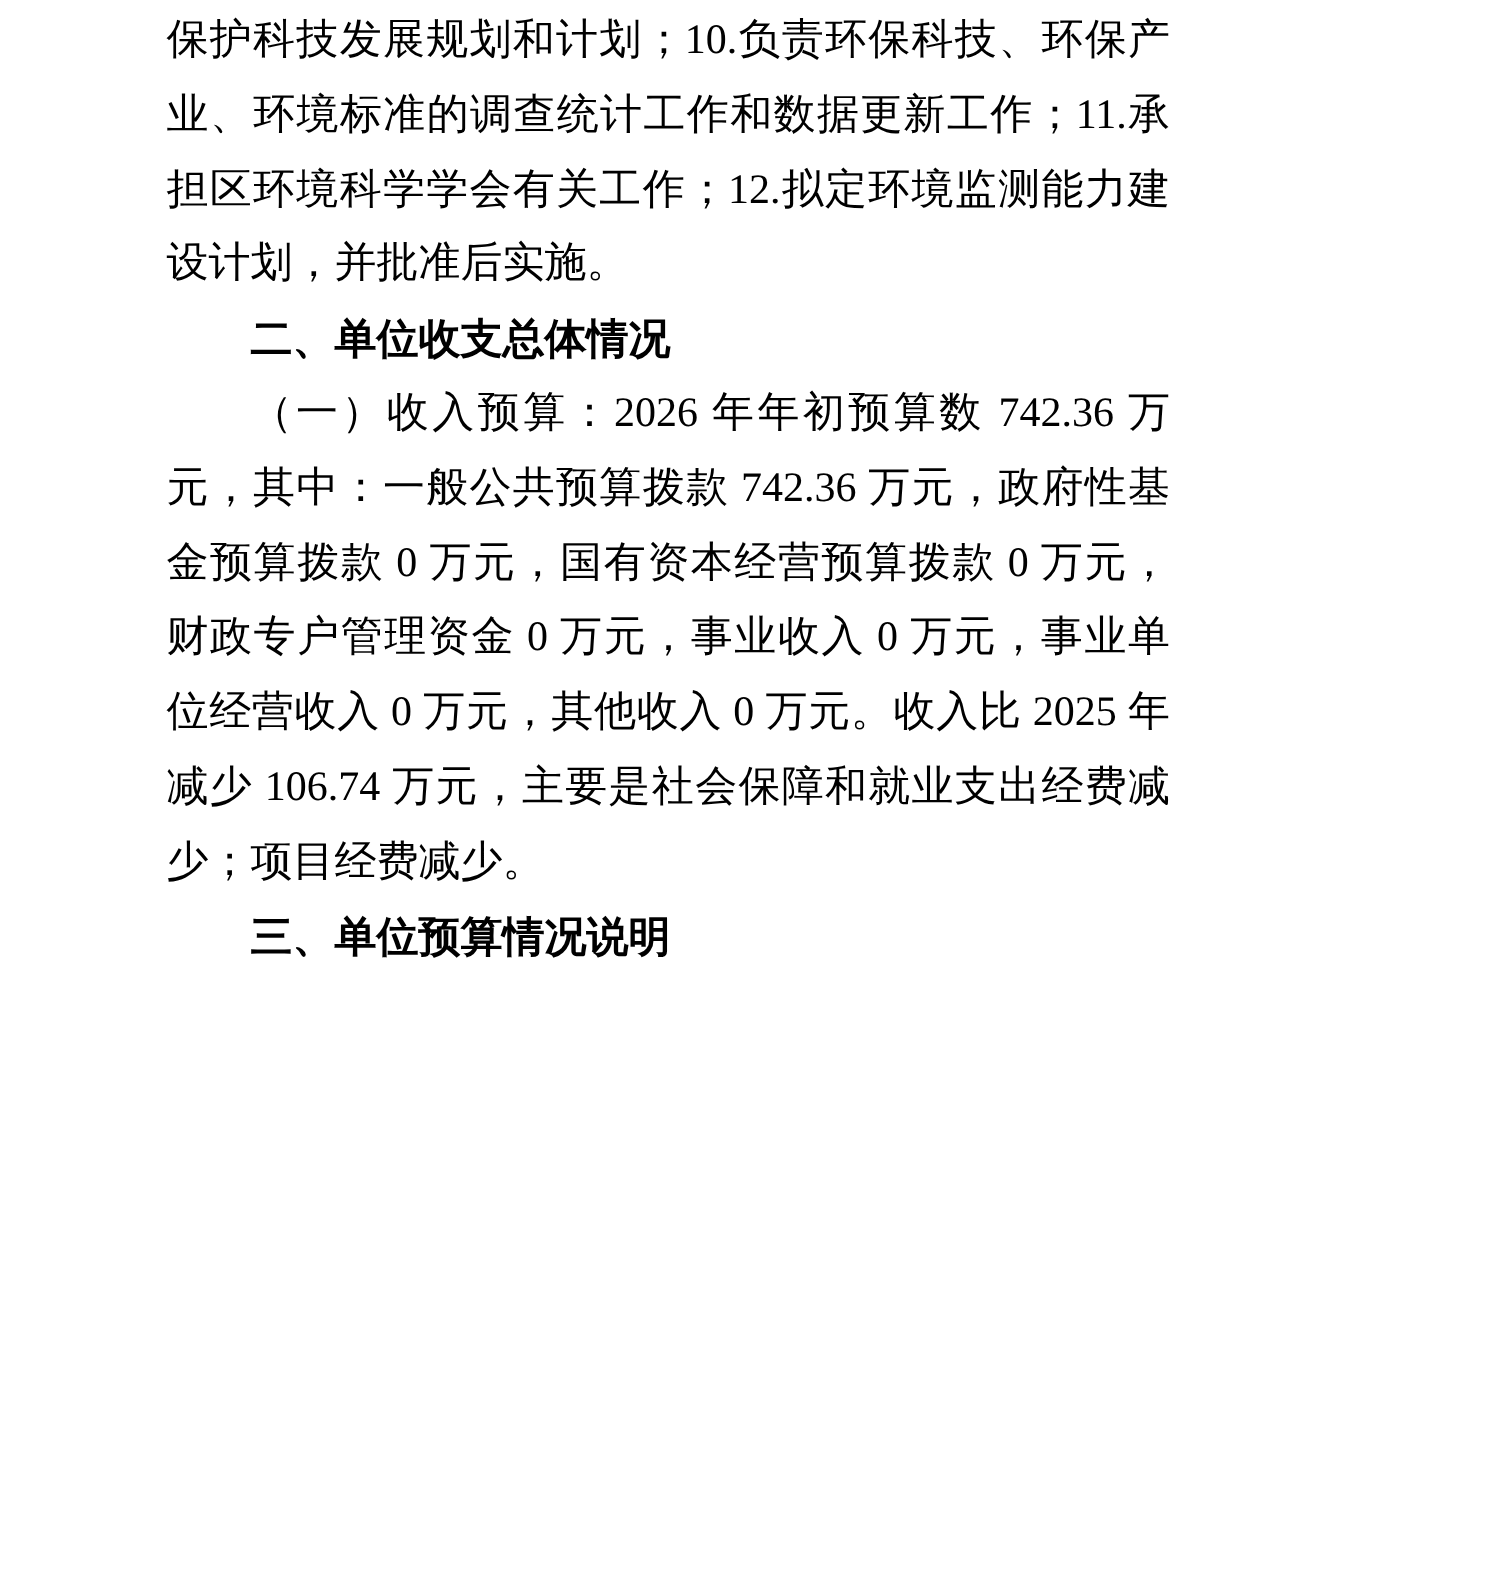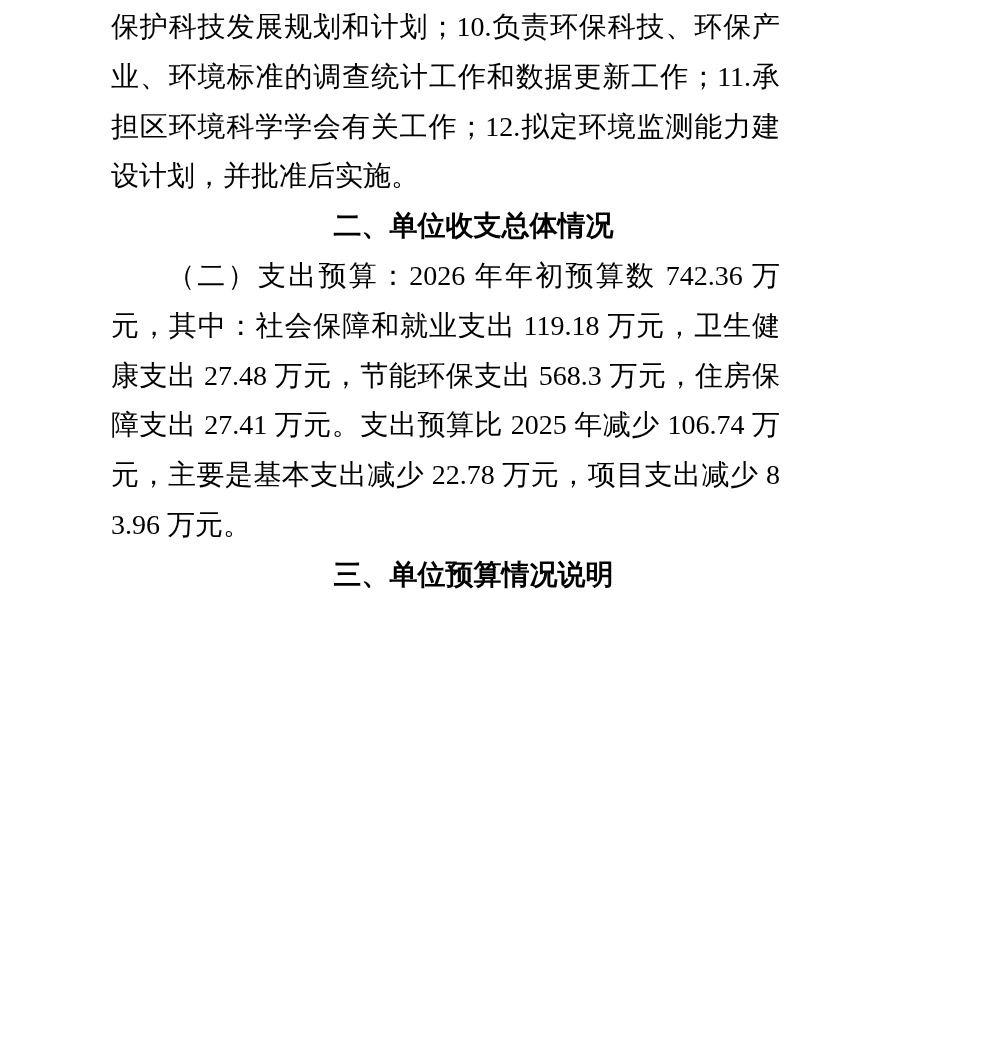--- a/index.html
+++ b/index.html
@@ -33,24 +33,23 @@
   .no-indent {
     text-indent: 0;
   }
   .section-heading {
     margin: 0;
     font-family: "Liberation Sans", "DejaVu Sans", sans-serif;
     font-weight: 700;
     font-size: 28px;
     line-height: 49.8px;
     text-indent: 2em;
-    text-align: center;
   }
 </style>
 </head>
 <body>
 
 <div class="page">
   <p class="body-para no-indent">保护科技发展规划和计划；10.负责环保科技、环保产业、环境标准的调查统计工作和数据更新工作；11.承担区环境科学学会有关工作；12.拟定环境监测能力建设计划，并批准后实施。</p>
   <h2 class="section-heading">二、单位收支总体情况</h2>
-  <p class="body-para">（二）支出预算：2026 年年初预算数 742.36 万元，其中：社会保障和就业支出 119.18 万元，卫生健康支出 27.48 万元，节能环保支出 568.3 万元，住房保障支出 27.41 万元。支出预算比 2025 年减少 106.74 万元，主要是基本支出减少 22.78 万元，项目支出减少 83.96 万元。</p>
+  <p class="body-para">（一）收入预算：2026 年年初预算数 742.36 万元，其中：一般公共预算拨款 742.36 万元，政府性基金预算拨款 0 万元，国有资本经营预算拨款 0 万元，财政专户管理资金 0 万元，事业收入 0 万元，事业单位经营收入 0 万元，其他收入 0 万元。收入比 2025 年减少 106.74 万元，主要是社会保障和就业支出经费减少；项目经费减少。</p>
   <h2 class="section-heading">三、单位预算情况说明</h2>
 </div>
 
 </body></html>

